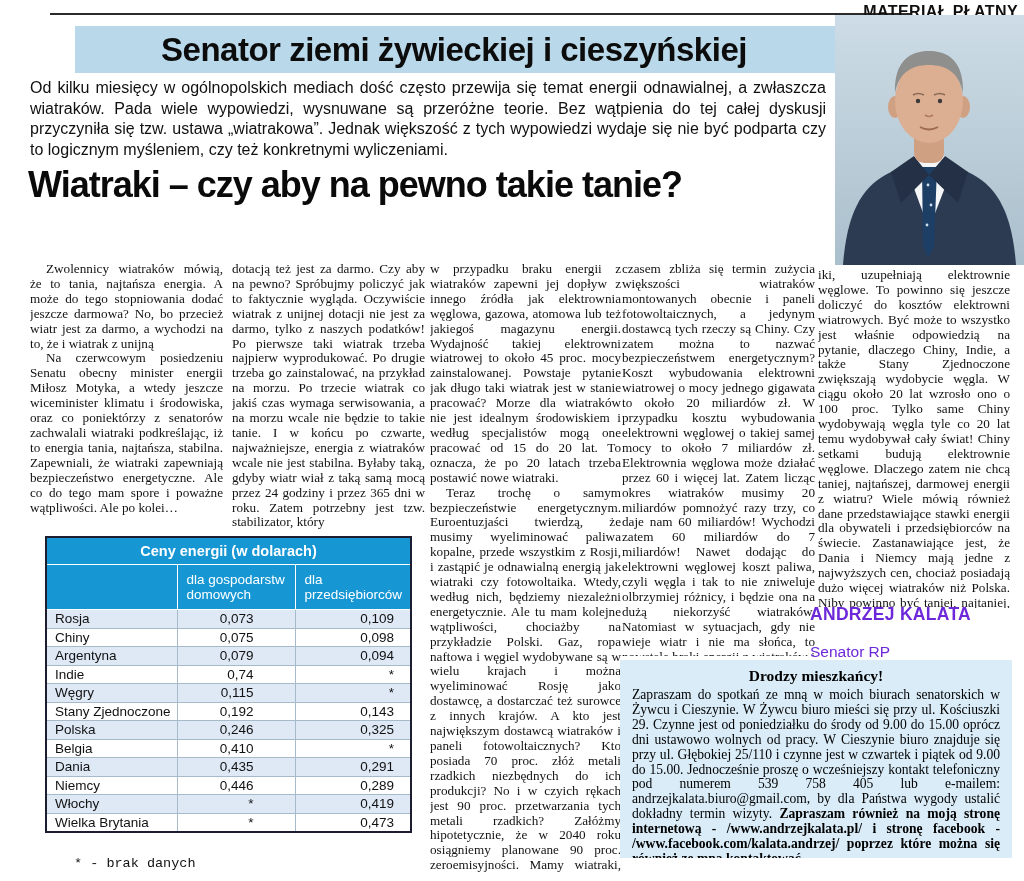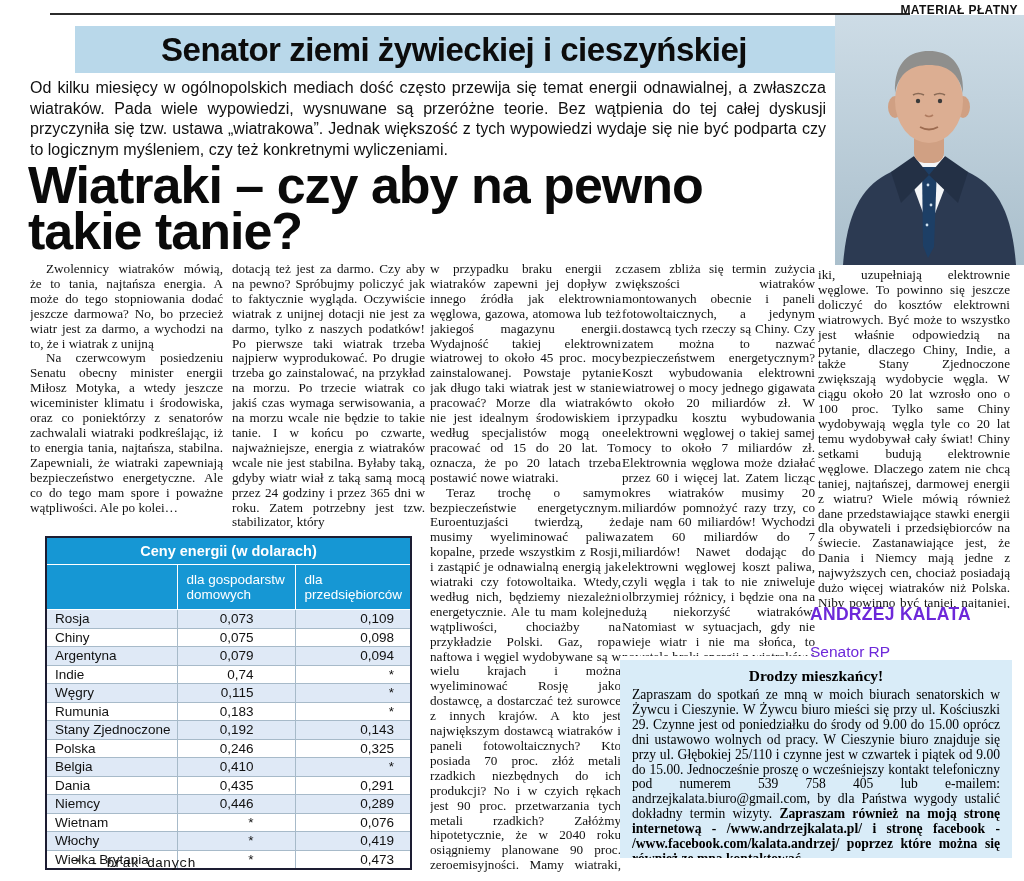--- a/index.html
+++ b/index.html
@@ -3,41 +3,41 @@
 <meta charset="utf-8">
 <style>
   html,body{margin:0;padding:0;background:#e9e9e9;}
   .page{
     position:relative;width:1024px;height:881px;background:#ffffff;
     font-family:"Liberation Serif", serif;color:#141414;overflow:hidden;margin:0 auto;
   }
   .top-rule{position:absolute;left:50px;top:13px;width:860px;height:2px;background:#2b2b2b;}
   .paid-label{
     position:absolute;right:6px;top:3px;
-    font-family:"Liberation Sans", sans-serif;font-weight:bold;font-size:12px;
+    font-family:"Liberation Sans", sans-serif;font-weight:bold;font-size:16px;
     letter-spacing:.4px;color:#101010;
   }
   .banner{
     position:absolute;left:75px;top:26px;width:949px;height:47px;
     background:var(--color-banner_bg,#b9d8ea);display:flex;align-items:center;
   }
   .banner-title{
     font-family:"Liberation Sans", sans-serif;font-weight:bold;font-size:33px;
     letter-spacing:-.5px;color:#0c0c0c;width:758px;text-align:center;white-space:nowrap;
   }
   .photo{position:absolute;left:835px;top:15px;width:189px;height:250px;}
   .photo svg{display:block;}
   .lead{
     position:absolute;left:30px;top:78px;width:796px;margin:0;
     font-family:"Liberation Sans", sans-serif;font-size:16px;line-height:20.5px;
     text-align:justify;color:#101010;
   }
   .headline{
     position:absolute;left:28px;top:162px;width:700px;margin:0;
-    font-family:"Liberation Sans", sans-serif;font-weight:bold;font-size:52px;
+    font-family:"Liberation Sans", sans-serif;font-weight:bold;font-size:36px;
     line-height:46px;letter-spacing:-1px;color:#0a0a0a;
   }
   .bodycol{
     position:absolute;top:262px;font-size:13.2px;line-height:14.9px;
     text-align:justify;color:#121212;overflow:hidden;
   }
   .bodycol p{margin:0;}
   .bodycol p.indent{text-indent:16px;}
   #col1{left:30px;width:193px;height:273px;}
   #col2{left:232px;width:193px;height:273px;}
@@ -185,25 +185,20 @@
             <td>Indie</td>
             <td>0,74</td>
             <td>*</td>
           </tr>
           <tr>
             <td>Węgry</td>
             <td>0,115</td>
             <td>*</td>
           </tr>
           <tr>
-            <td>Rumunia</td>
-            <td>0,183</td>
-            <td>*</td>
-          </tr>
-          <tr>
             <td>Stany Zjednoczone</td>
             <td>0,192</td>
             <td>0,143</td>
           </tr>
           <tr>
             <td>Polska</td>
             <td>0,246</td>
             <td>0,325</td>
           </tr>
           <tr>
@@ -215,25 +210,20 @@
             <td>Dania</td>
             <td>0,435</td>
             <td>0,291</td>
           </tr>
           <tr>
             <td>Niemcy</td>
             <td>0,446</td>
             <td>0,289</td>
           </tr>
           <tr>
-            <td>Wietnam</td>
-            <td>*</td>
-            <td>0,076</td>
-          </tr>
-          <tr>
             <td>Włochy</td>
             <td>*</td>
             <td>0,419</td>
           </tr>
           <tr>
             <td>Wielka Brytania</td>
             <td>*</td>
             <td>0,473</td>
           </tr>
         </tbody>

